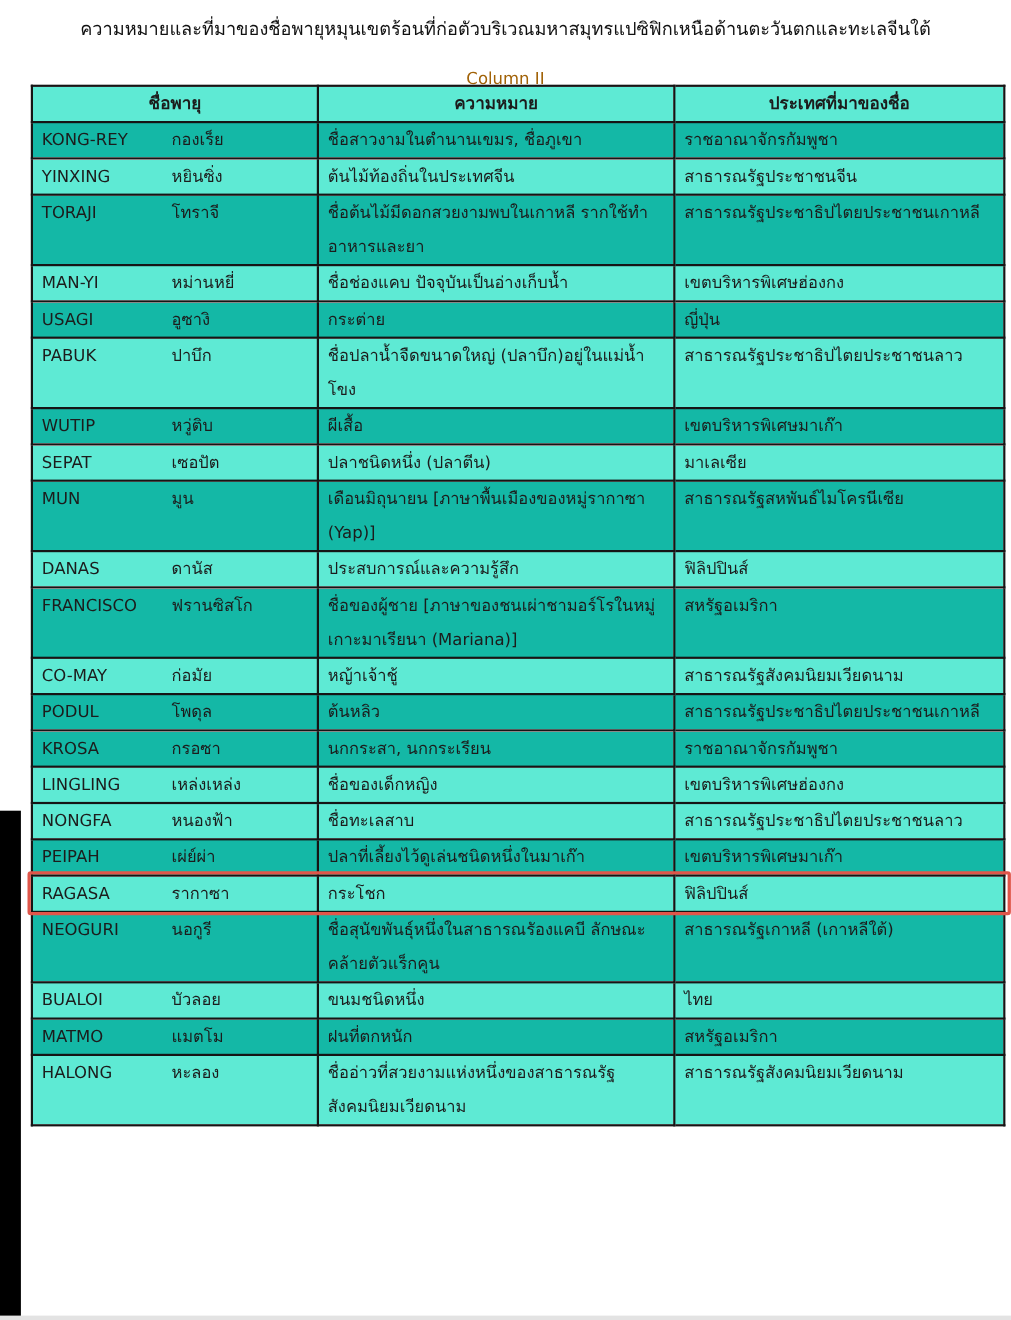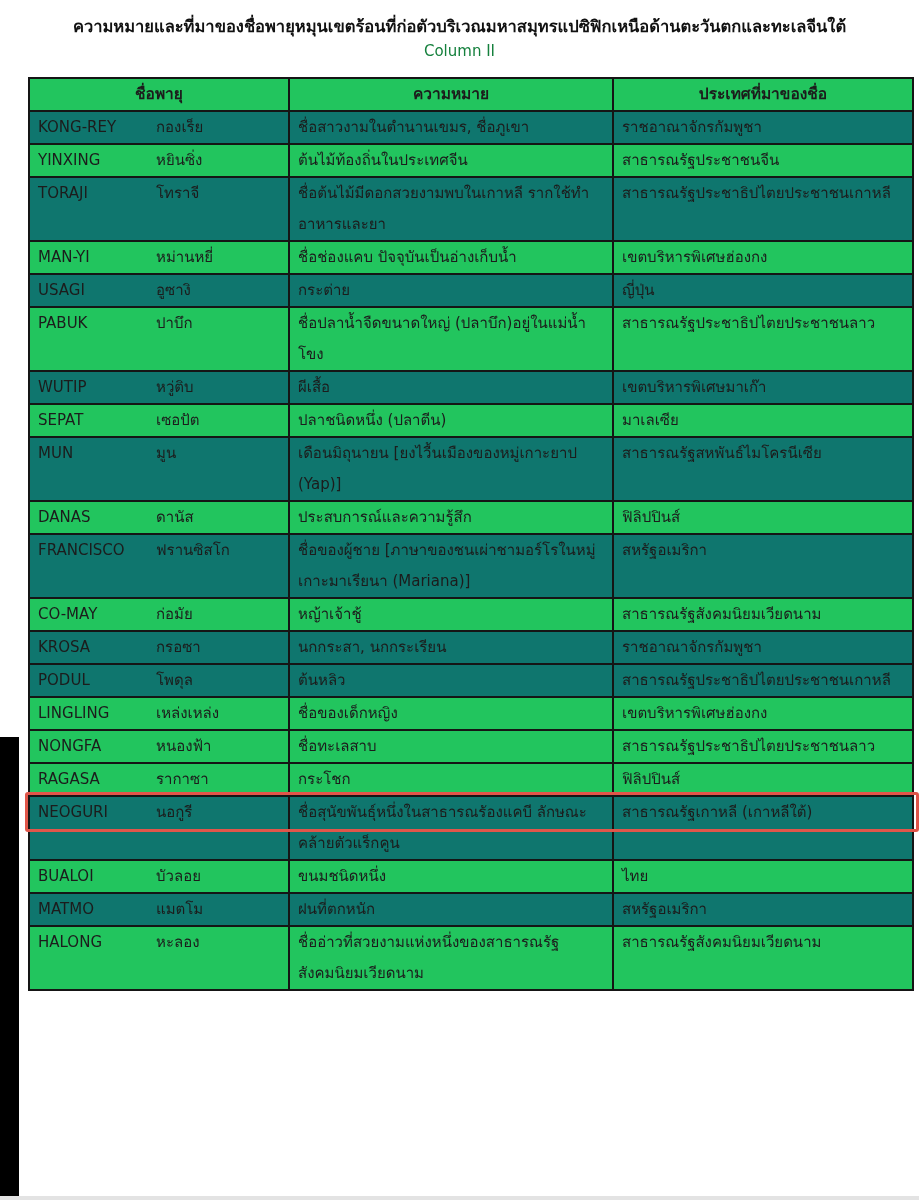--- a/index.html
+++ b/index.html
@@ -4,26 +4,26 @@
 <style>
   html,body{margin:0;padding:0;}
   body{
     width:919px;height:1200px;position:relative;overflow:hidden;
     background:#ffffff;
     font-family:"DejaVu Sans","Liberation Sans",sans-serif;
     color:#1c1c1c;
   }
   .page-title{
     position:absolute;top:13px;left:0;width:919px;
-    text-align:center;font-size:16.5px;font-weight:bold;color:#111;
+    text-align:center;font-size:16.5px;font-weight:normal;color:#111;
     letter-spacing:0;
   }
   .subtitle{
-    position:absolute;top:42px;left:0;width:919px;
-    text-align:center;font-size:15px;color:#15803d;
+    position:absolute;top:62px;left:0;width:919px;
+    text-align:center;font-size:15px;color:#a16207;
   }
   .storm-table{
     position:absolute;left:28px;top:77px;width:884px;
     border-collapse:collapse;table-layout:fixed;
     background:#ffffff;
   }
   .storm-table th,.storm-table td{
     border:2px solid #151515;
     padding:0 8px;
     font-size:15px;
@@ -32,22 +32,22 @@
     overflow:hidden;
   }
   .storm-table th{
     height:31px;
     text-align:center;
     vertical-align:middle;
     font-weight:bold;
     font-size:15.5px;
   }
   .storm-table td{height:31px;}
-  tr.green td, .storm-table th{background:#22c55e;}
-  tr.white td{background:#0f766e;}
+  tr.green td, .storm-table th{background:#5eead4;}
+  tr.white td{background:#14b8a6;}
   .col-name .en{display:inline-block;width:118px;}
   .col-name .th{display:inline-block;}
   #highlight-box{
     position:absolute;
     border:3px solid #e0564a;
     border-radius:3px;
     pointer-events:none;
     box-sizing:border-box;
   }
   #black-bar{
@@ -140,21 +140,21 @@
       <span class="en">SEPAT</span><span class="th">เซอปัต</span>
     </td>
     <td class="col-meaning">ปลาชนิดหนึ่ง (ปลาตีน)</td>
     <td class="col-country">มาเลเซีย</td>
   </tr>
 
   <tr class="white">
     <td class="col-name">
       <span class="en">MUN</span><span class="th">มูน</span>
     </td>
-    <td class="col-meaning">เดือนมิถุนายน [ยงไวื้นเมืองของหมู่เกาะยาป (Yap)]</td>
+    <td class="col-meaning">เดือนมิถุนายน [ภาษาพื้นเมืองของหมู่รากาซา (Yap)]</td>
     <td class="col-country">สาธารณรัฐสหพันธ์ไมโครนีเซีย</td>
   </tr>
 
   <tr class="green">
     <td class="col-name">
       <span class="en">DANAS</span><span class="th">ดานัส</span>
     </td>
     <td class="col-meaning">ประสบการณ์และความรู้สึก</td>
     <td class="col-country">ฟิลิปปินส์</td>
   </tr>
@@ -172,51 +172,58 @@
   <tr class="green">
     <td class="col-name">
       <span class="en">CO-MAY</span><span class="th">ก่อมัย</span>
     </td>
     <td class="col-meaning">หญ้าเจ้าชู้</td>
     <td class="col-country">สาธารณรัฐสังคมนิยมเวียดนาม</td>
   </tr>
 
   <tr class="white">
     <td class="col-name">
+      <span class="en">PODUL</span><span class="th">โพดุล</span>
+    </td>
+    <td class="col-meaning">ต้นหลิว</td>
+    <td class="col-country">สาธารณรัฐประชาธิปไตยประชาชนเกาหลี</td>
+  </tr>
+
+  <tr class="white">
+    <td class="col-name">
       <span class="en">KROSA</span><span class="th">กรอซา</span>
     </td>
     <td class="col-meaning">นกกระสา, นกกระเรียน</td>
     <td class="col-country">ราชอาณาจักรกัมพูชา</td>
   </tr>
 
-  <tr class="white">
-    <td class="col-name">
-      <span class="en">PODUL</span><span class="th">โพดุล</span>
-    </td>
-    <td class="col-meaning">ต้นหลิว</td>
-    <td class="col-country">สาธารณรัฐประชาธิปไตยประชาชนเกาหลี</td>
-  </tr>
-
   <tr class="green">
     <td class="col-name">
       <span class="en">LINGLING</span><span class="th">เหล่งเหล่ง</span>
     </td>
     <td class="col-meaning">ชื่อของเด็กหญิง</td>
     <td class="col-country">เขตบริหารพิเศษฮ่องกง</td>
   </tr>
 
 
   <tr class="green">
     <td class="col-name">
       <span class="en">NONGFA</span><span class="th">หนองฟ้า</span>
     </td>
     <td class="col-meaning">ชื่อทะเลสาบ</td>
     <td class="col-country">สาธารณรัฐประชาธิปไตยประชาชนลาว</td>
   </tr>
 
+  <tr class="white">
+    <td class="col-name">
+      <span class="en">PEIPAH</span><span class="th">เผ่ย์ผ่า</span>
+    </td>
+    <td class="col-meaning">ปลาที่เลี้ยงไว้ดูเล่นชนิดหนึ่งในมาเก๊า</td>
+    <td class="col-country">เขตบริหารพิเศษมาเก๊า</td>
+  </tr>
 
 
 
   <tr class="green">
     <td class="col-name">
       <span class="en">RAGASA</span><span class="th">รากาซา</span>
     </td>
     <td class="col-meaning">กระโชก</td>
     <td class="col-country">ฟิลิปปินส์</td>
   </tr>

